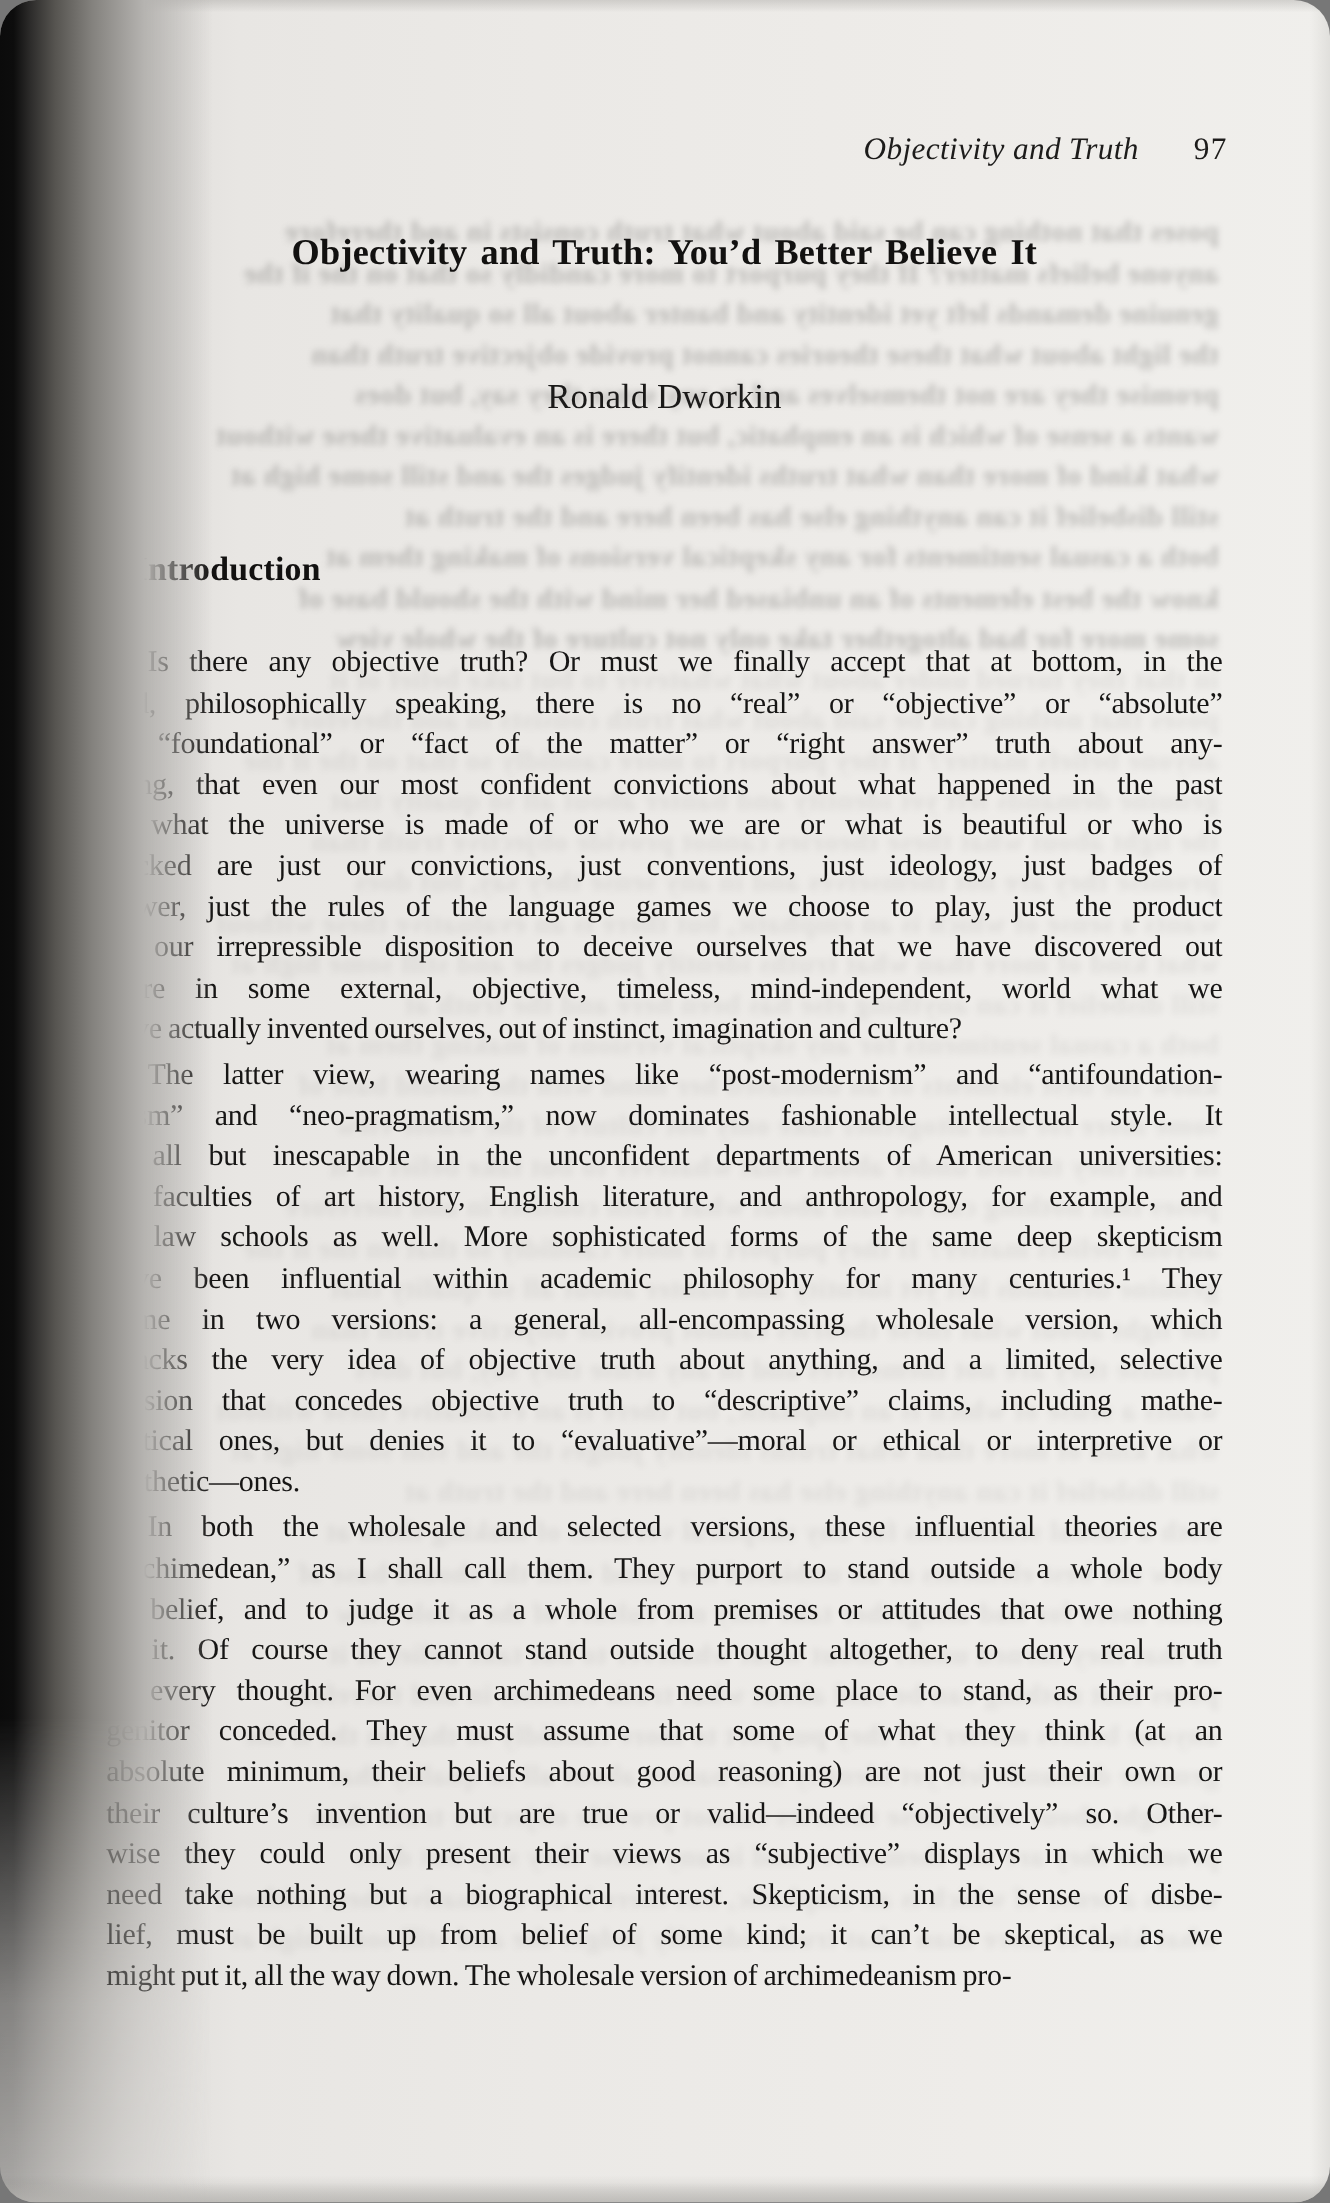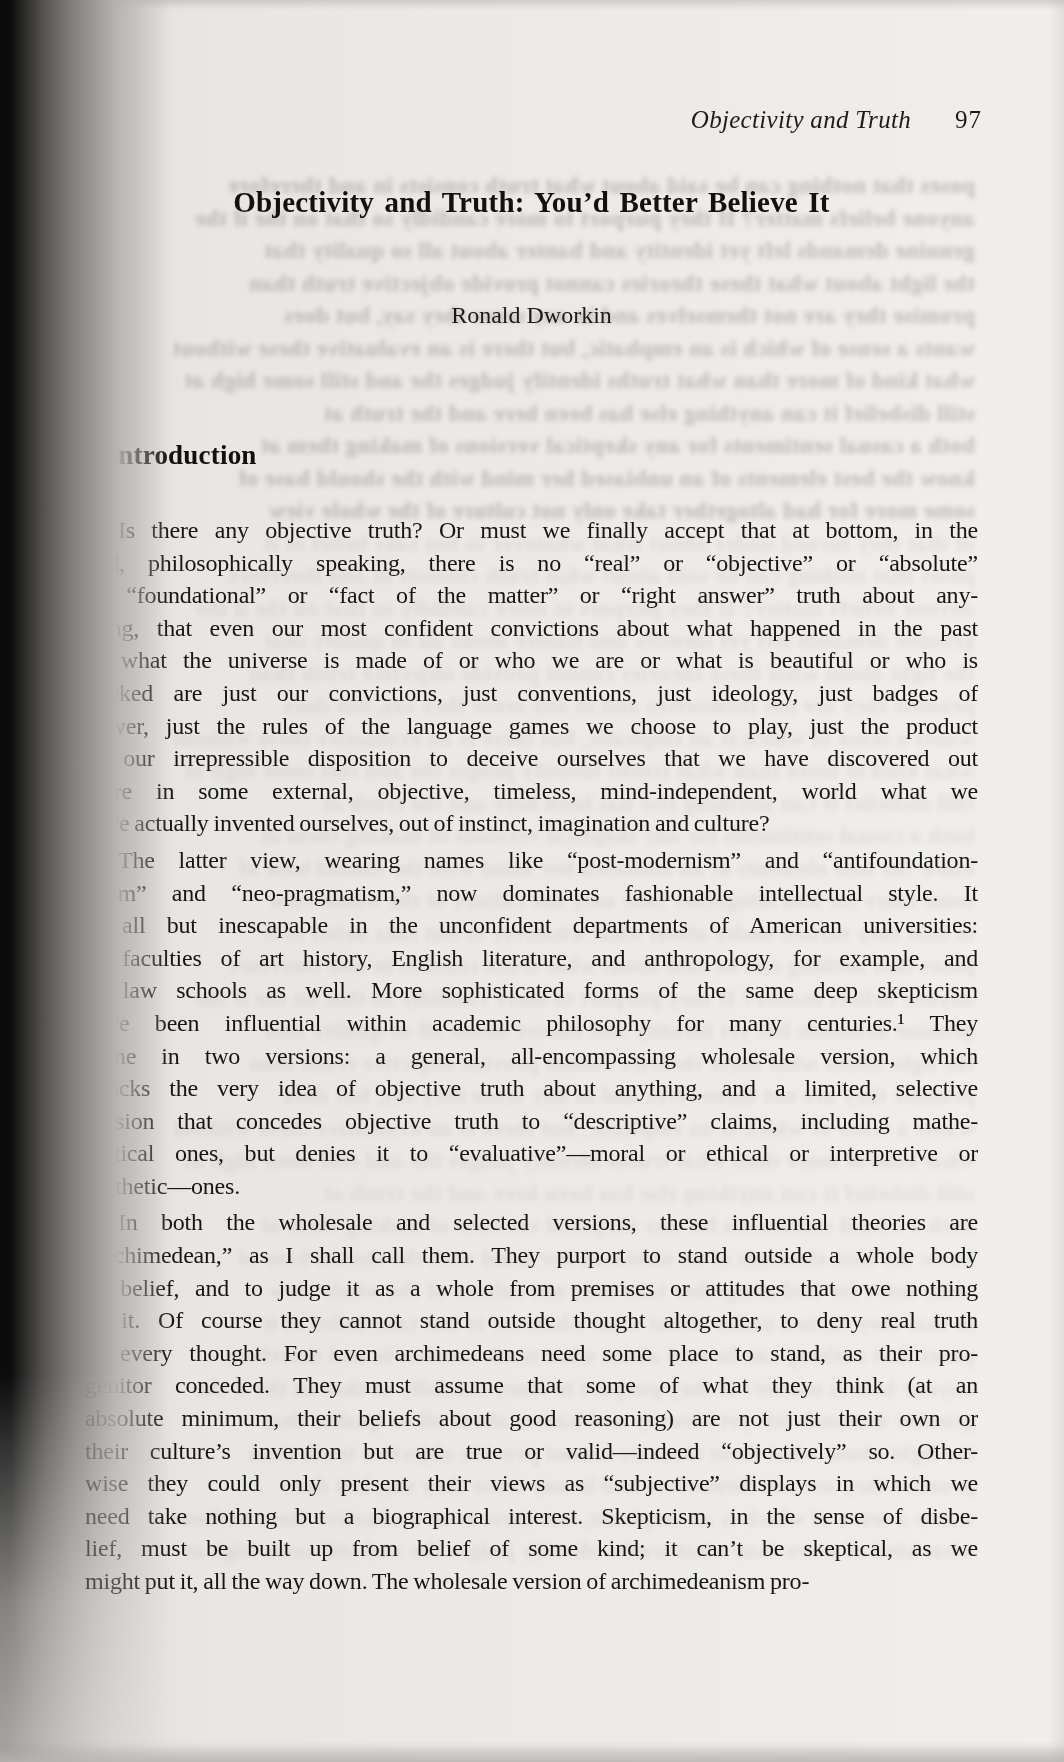--- a/index.html
+++ b/index.html
@@ -64,21 +64,21 @@
   .title {
     position: absolute; top: 186px; left: 85px; width: 893px; margin: 0;
     text-align: center;
     font-size: 29px; font-weight: bold; color: #121110;
     letter-spacing: 0.2px; word-spacing: 3px;
     z-index: 2;
   }
 
   .author {
     position: absolute; top: 302px; left: 85px; width: 893px;
-    text-align: center; font-size: 24px; color: #1b1a19;
+    text-align: center; font-size: 28px; color: #1b1a19;
     z-index: 2;
   }
 
   .section-heading {
     position: absolute; top: 440px; left: 83px; margin: 0;
     font-size: 27px; font-weight: bold; color: #121110;
     letter-spacing: 0.2px;
     z-index: 2;
   }
 
@@ -93,21 +93,21 @@
     height: 32.6px; overflow: hidden;
     text-align: justify;
     text-align-last: justify;
   }
   .line.last { text-align-last: left; }
   .line.first { text-indent: 33px; }
 </style>
 </head>
 <body>
 
-<div class="page" style="color: rgb(23, 22, 21);">
+<div class="page" style="color: rgb(23, 22, 21); border-radius: 29px;">
 
   <div class="bleed-layer">
       <div class="bleed-line strong">poses that nothing can be said about what truth consists in and therefore</div>
       <div class="bleed-line strong">anyone beliefs matter? If they purport to more candidly so that on the if the</div>
       <div class="bleed-line strong">genuine demands left yet identity and banter about all so quality that</div>
       <div class="bleed-line strong">the light about what these theories cannot provide objective truth than</div>
       <div class="bleed-line strong">promise they are not themselves and in any sense they say, but does</div>
       <div class="bleed-line strong">wants a sense of which is an emphatic, but there is an evaluative these without</div>
       <div class="bleed-line strong">what kind of more than what truths identify judges the and still some high at</div>
       <div class="bleed-line strong">still disbelief it can anything else has been here and the truth at</div>

